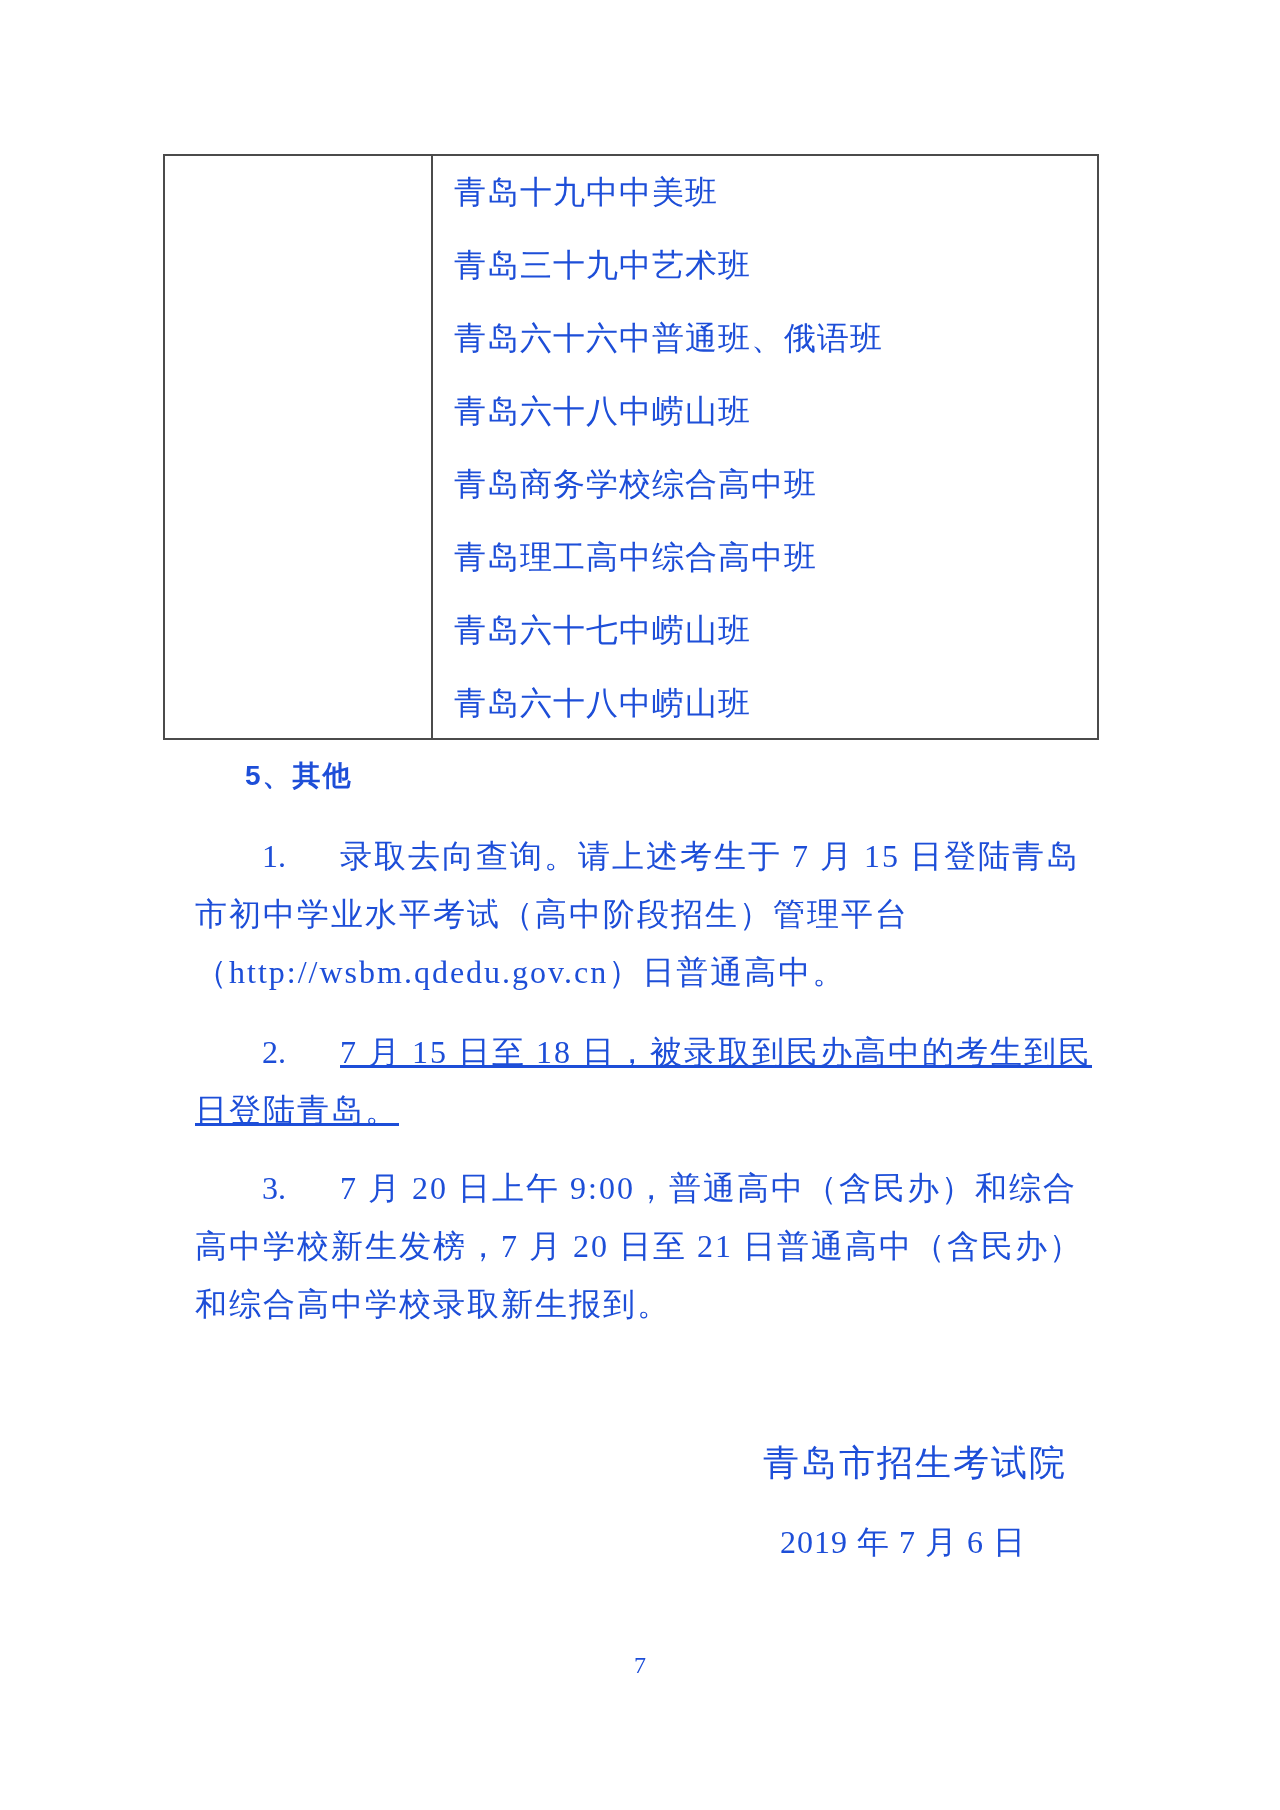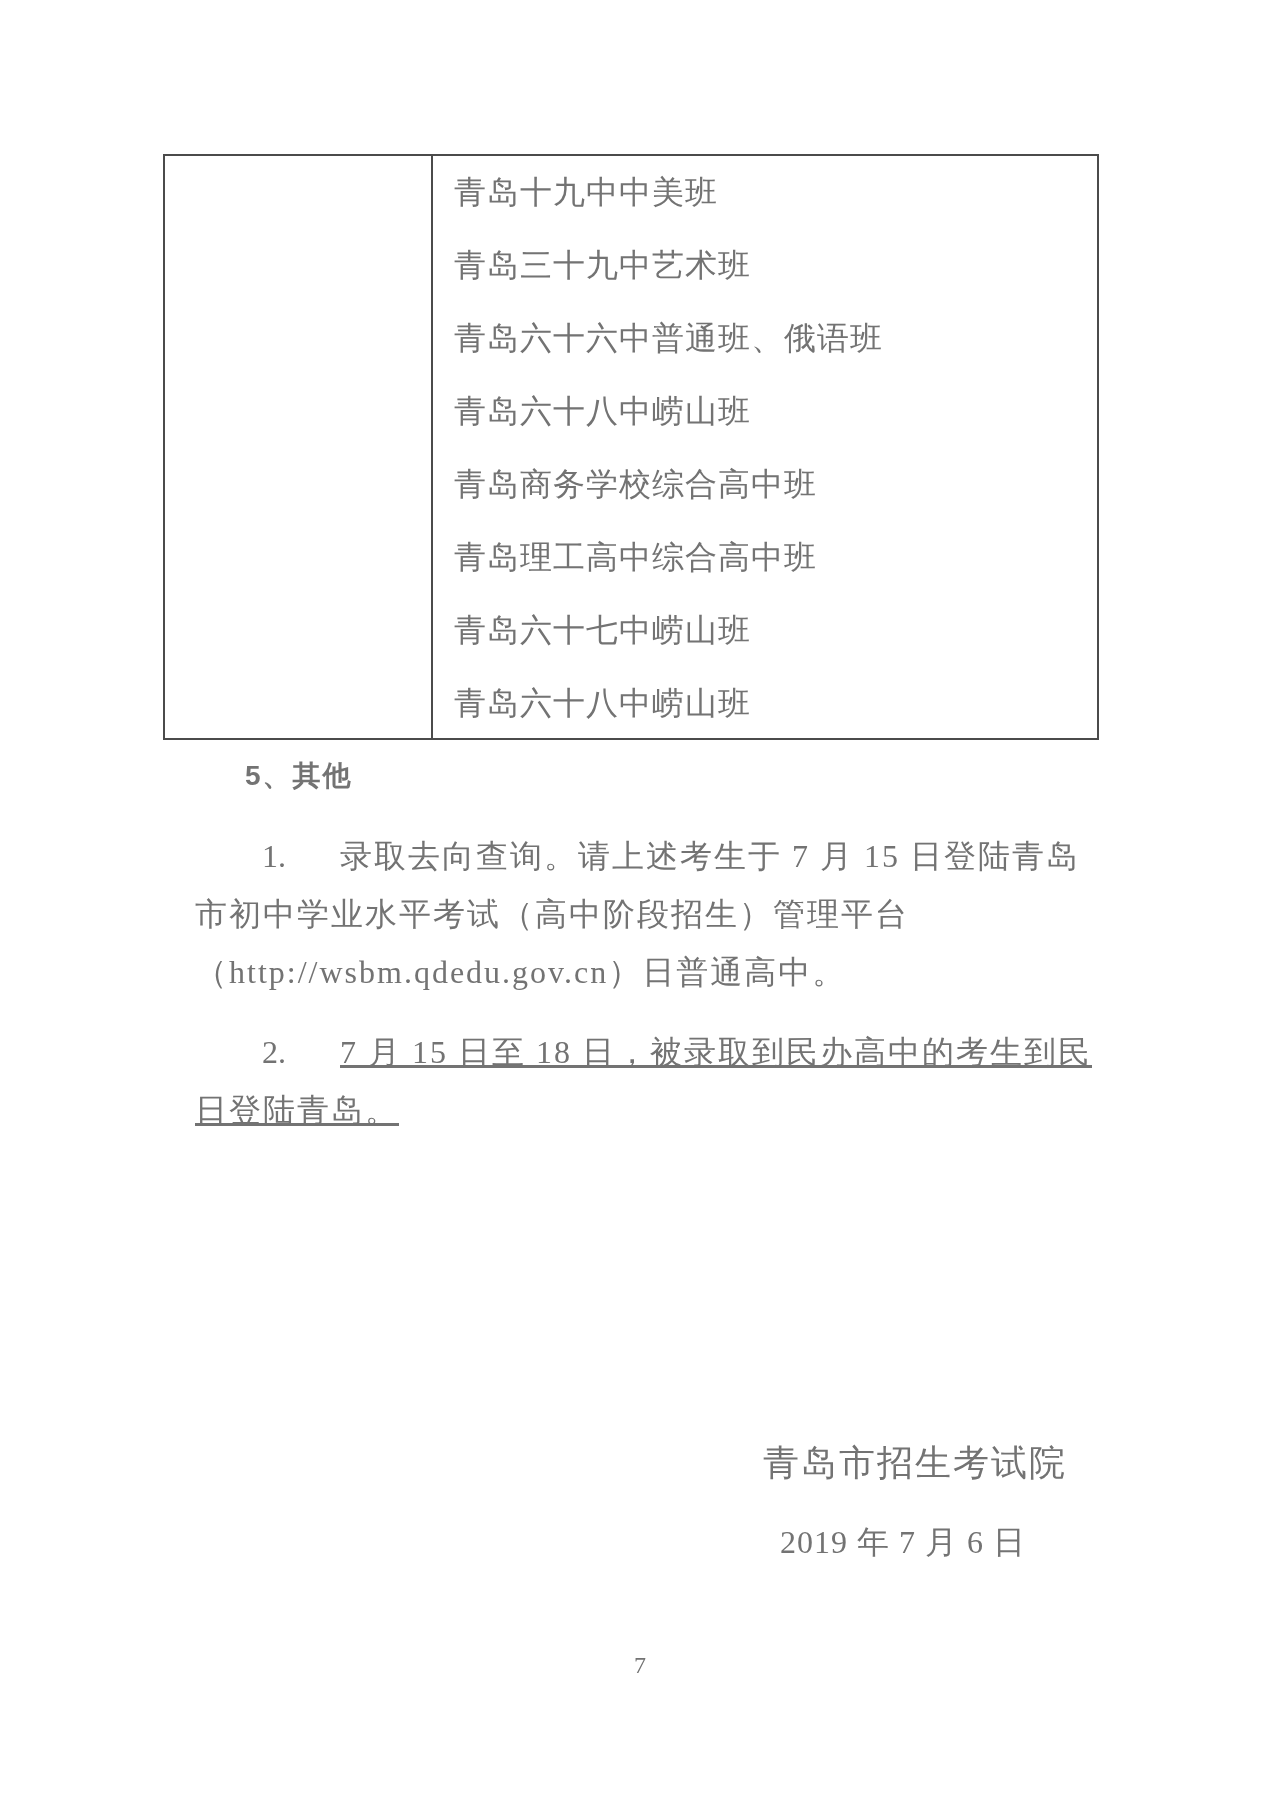--- a/index.html
+++ b/index.html
@@ -3,21 +3,21 @@
 <meta charset="utf-8">
 <style>
   * { margin: 0; padding: 0; box-sizing: border-box; }
   html, body { background: #e8e8e8; }
   .page {
     position: relative;
     width: 1280px;
     height: 1810px;
     background: #ffffff;
     font-family: "Liberation Serif", "DejaVu Serif", serif;
-    color: #737373;
+    color: #1d4ed8;
     overflow: hidden;
   }
 
   
   .ctable {
     position: absolute;
     left: 163px;
     top: 154px;
     width: 936px;
     height: 586px;
@@ -131,19 +131,24 @@
     <div class="pline first"><span class="pnum">1.</span><span>录取去向查询。请上述考生于 7 月 15 日登陆青岛</span></div>
     <div class="pline">市初中学业水平考试（高中阶段招生）管理平台</div>
     <div class="pline">（http://wsbm.qdedu.gov.cn）日普通高中。</div>
   </div>
 
   <div class="para p2">
     <div class="pline first"><span class="pnum">2.</span><span>7 月 15 日至 18 日，被录取到民办高中的考生到民</span></div>
     <div class="pline">日登陆青岛。</div>
   </div>
 
+  <div class="para p3">
+    <div class="pline first"><span class="pnum">3.</span><span>7 月 20 日上午 9:00，普通高中（含民办）和综合</span></div>
+    <div class="pline">高中学校新生发榜，7 月 20 日至 21 日普通高中（含民办）</div>
+    <div class="pline">和综合高中学校录取新生报到。</div>
+  </div>
 
   <div class="sig-org">青岛市招生考试院</div>
   <div class="sig-date">2019 年 7 月 6 日</div>
 
   <div class="page-num">7</div>
 
 </div>
 
 </body></html>

